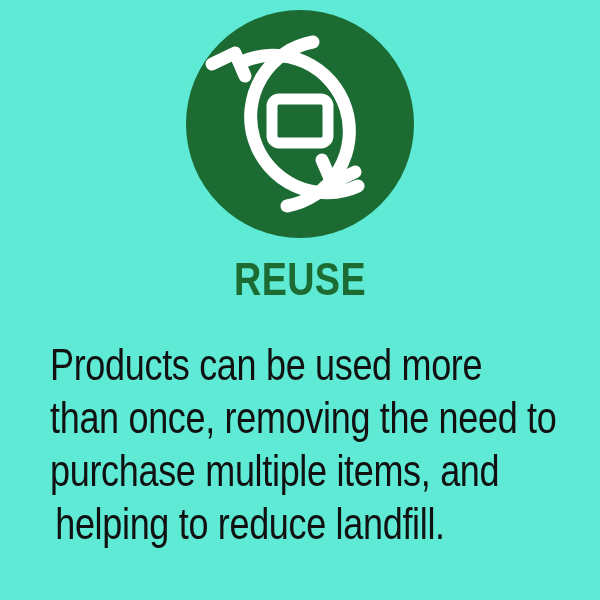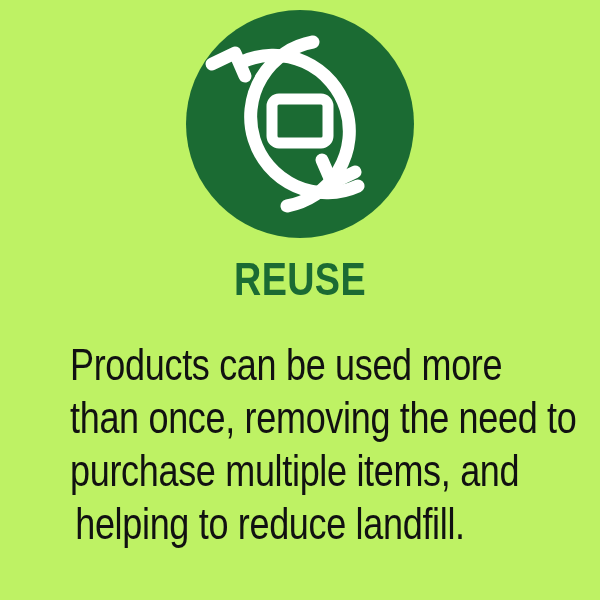--- a/index.html
+++ b/index.html
@@ -12,21 +12,21 @@
     height: 600px;
     background: #ffffff;
     font-family: "Liberation Sans", sans-serif;
     overflow: hidden;
   }
 
   .card {
     position: relative;
     width: 600px;
     height: 600px;
-    background: #bef264;
+    background: #5eead4;
     display: flex;
     flex-direction: column;
     align-items: center;
     box-sizing: border-box;
     text-decoration: underline;
   }
 
   
   .badge-wrap {
     position: absolute;
@@ -68,21 +68,20 @@
   }
 
   
   .body-copy {
     position: absolute;
     top: 338px;
     left: 0;
     width: 500px;
     text-align: center;
     color: #111111;
-    padding-left: 20px;
   }
   .body-line {
     display: block;
     font-family: "Liberation Sans", sans-serif;
     font-weight: 400;
     font-size: 45px;
     line-height: 53px;
     letter-spacing: -0.4px;
     white-space: nowrap;
     transform: scaleX(0.80);

